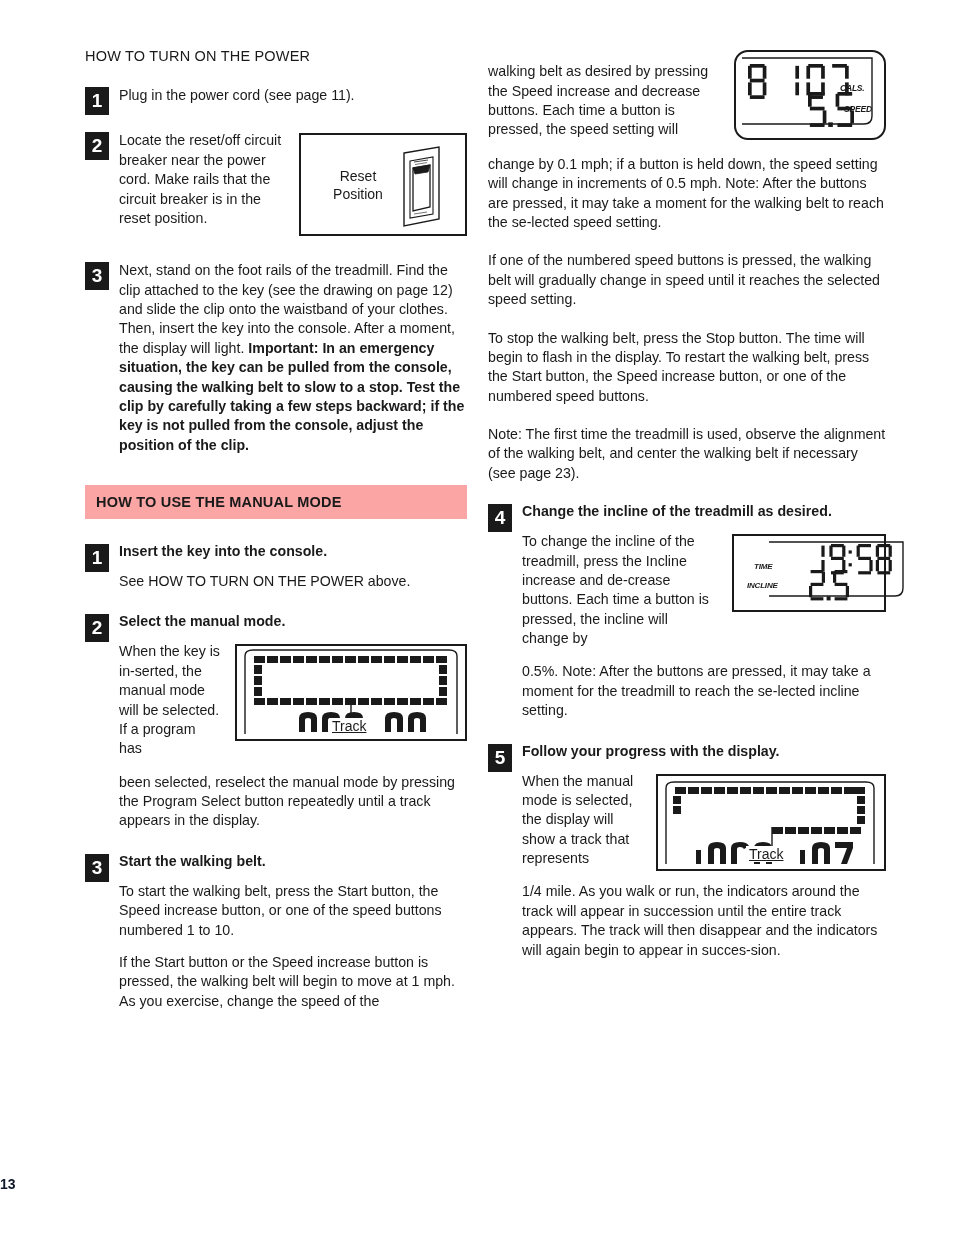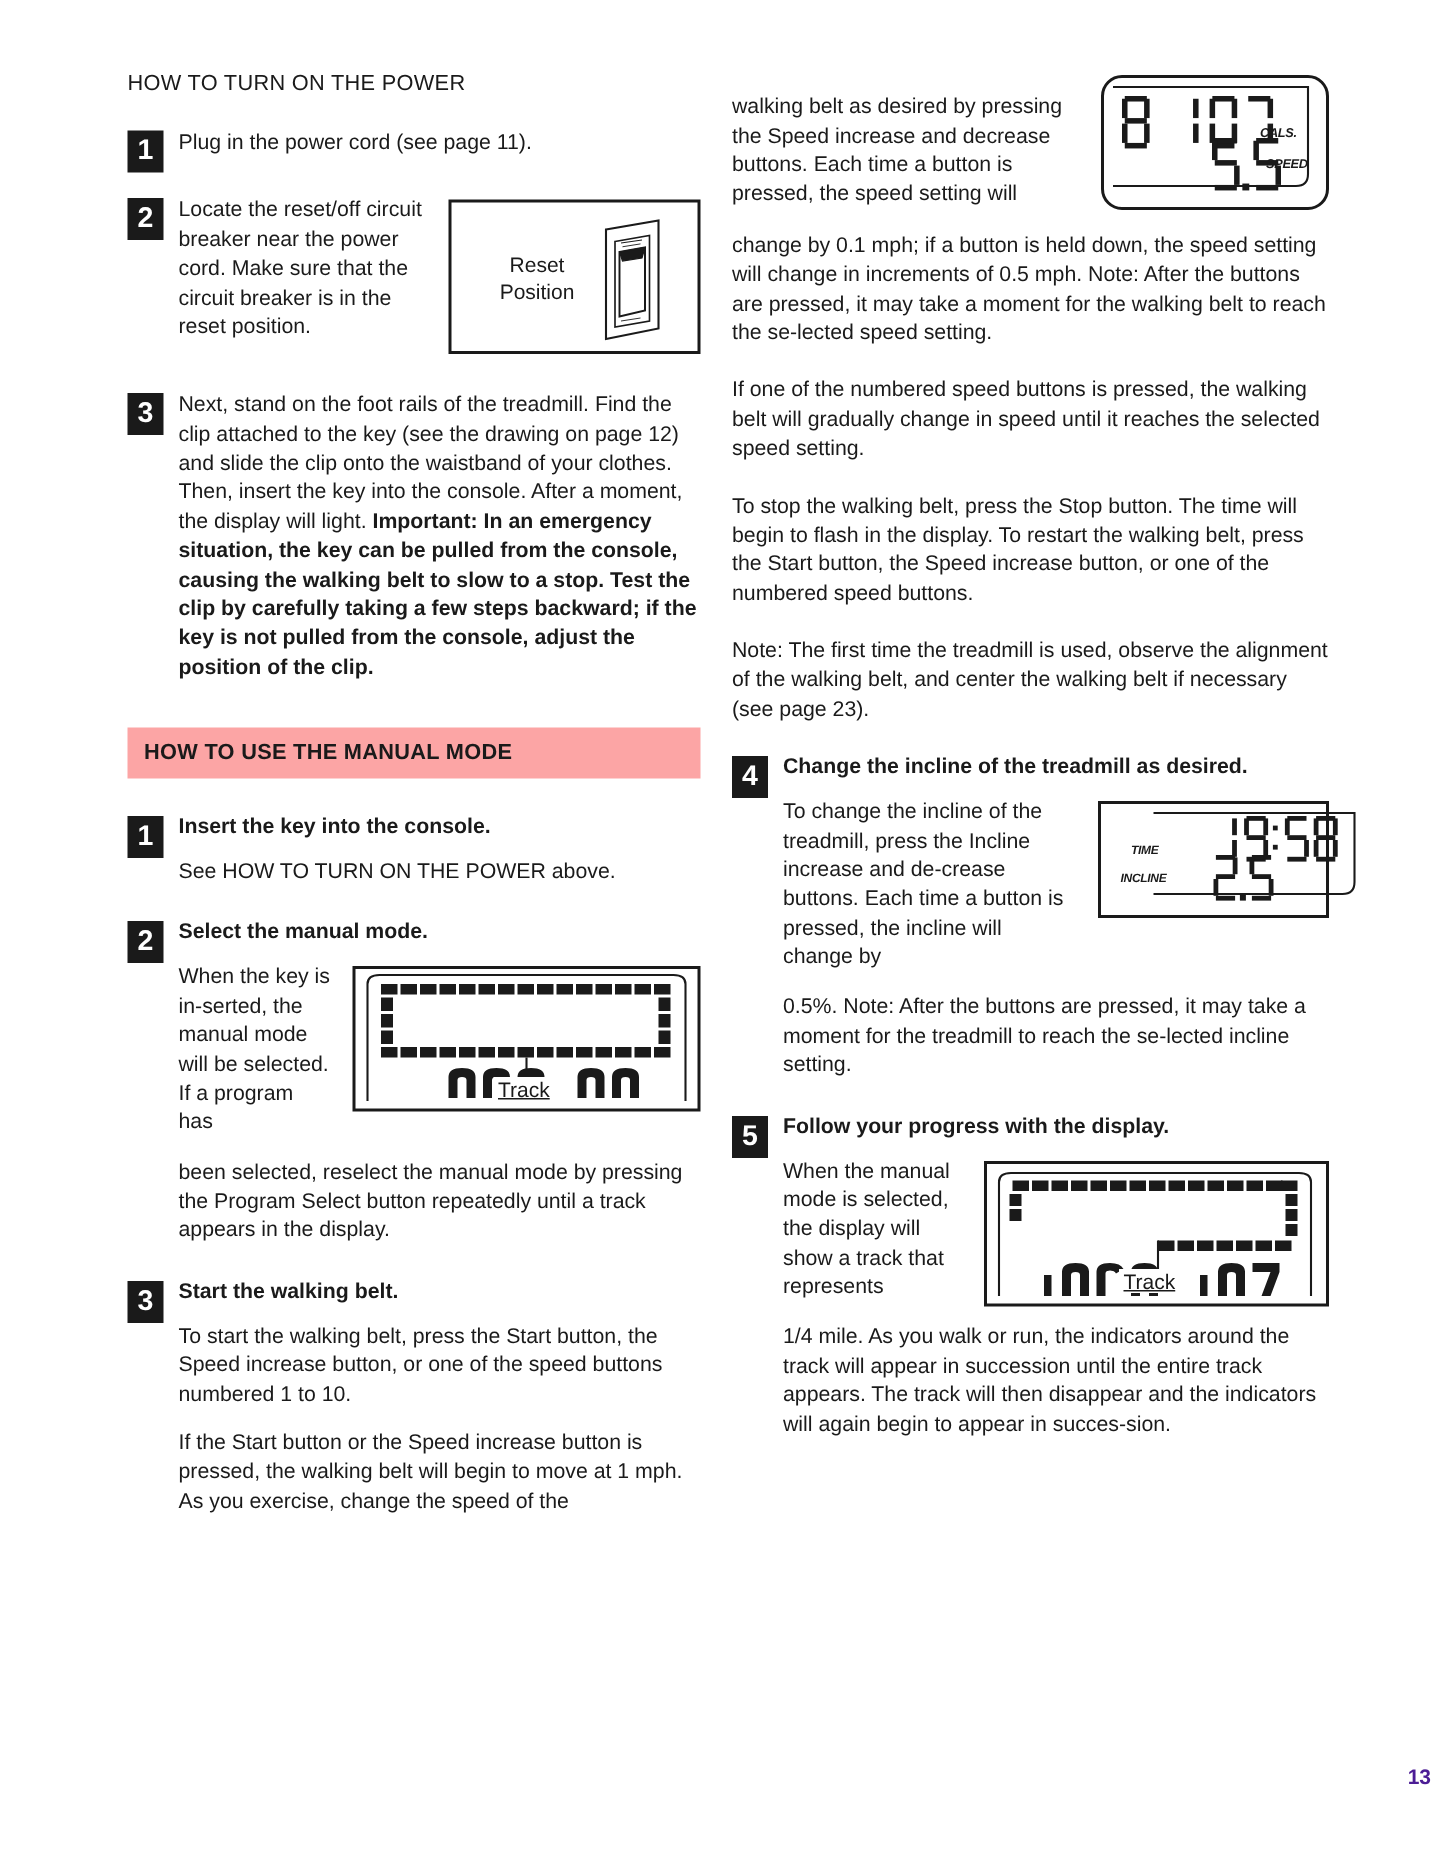--- a/index.html
+++ b/index.html
@@ -102,24 +102,24 @@
     background: #ffffff;
     padding: 0 3px;
     text-decoration: underline;
   }
 
   
   .folio {
     position: absolute;
     left: 0; right: 0;
     top: 1176px;
-    text-align: right;
+    text-align: left;
     font-size: 14px;
     font-weight: bold;
-    color: #4c1d95;
+    color: #0f172a;
   }
 </style>
 </head>
 <body>
 
 <div class="page">
 
   <div class="col col-left">
 
     <div class="sec-head">HOW TO TURN ON THE POWER</div>
@@ -147,21 +147,21 @@
 
           <polygon points="112,33 129,30 127,37 114,39" fill="#1a1a1a" stroke="#1a1a1a" stroke-width="0.8"></polygon>
 
           <line x1="113" y1="27" x2="127" y2="25" stroke="#1a1a1a" stroke-width="0.8"></line>
           <line x1="114" y1="29.5" x2="126" y2="27.6" stroke="#1a1a1a" stroke-width="0.6"></line>
 
           <line x1="113" y1="79" x2="126" y2="77" stroke="#1a1a1a" stroke-width="0.6"></line>
         </svg>
       </div>
 
-      <p>Locate the reset/off circuit breaker near the power cord. Make sure that the circuit breaker is in the reset position.</p>
+      <p>Locate the reset/off circuit breaker near the power cord. Make rails that the circuit breaker is in the reset position.</p>
       <div class="clearer"></div>
     </div>
 
     <div class="step" style="margin-top:20px;">
       <div class="badge">3</div>
       <p><span>Next, stand on the foot rails of the treadmill. Find the clip attached to the key (see the drawing on page 12) and slide the clip onto the waistband of your clothes. Then, insert the key into the console. After a moment, the display will light. </span><span class="b">Important: In an emergency situation, the key can be pulled from the console, causing the walking belt to slow to a stop. Test the clip by carefully taking a few steps backward; if the key is not pulled from the console, adjust the position of the clip.</span></p>
     </div>
 
     <div class="sec-head-band" style="margin-top:30px;">HOW TO USE THE MANUAL MODE</div>
 

